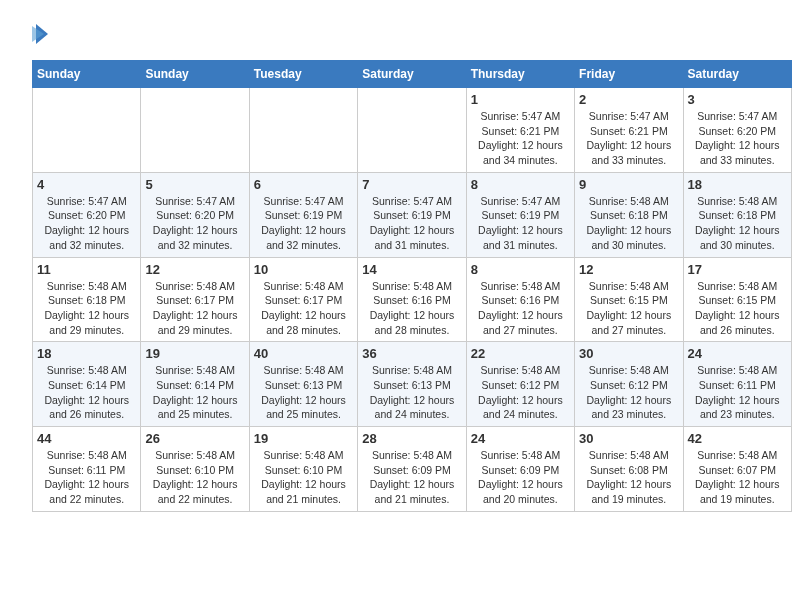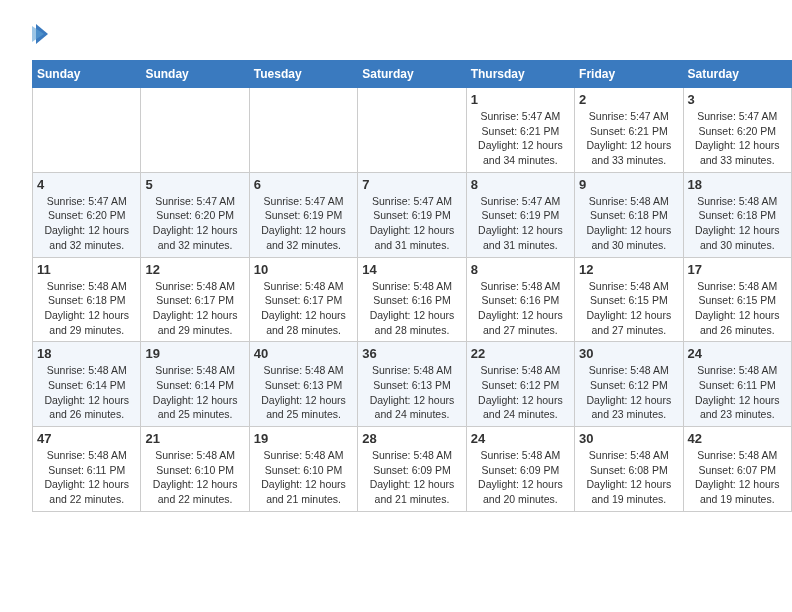--- a/index.html
+++ b/index.html
@@ -222,25 +222,25 @@
           <span class="day-number">30</span>
           <div class="day-info">Sunrise: 5:48 AM<br>Sunset: 6:12 PM<br>Daylight: 12 hours and 23 minutes.</div>
         </td>
         <td>
           <span class="day-number">24</span>
           <div class="day-info">Sunrise: 5:48 AM<br>Sunset: 6:11 PM<br>Daylight: 12 hours and 23 minutes.</div>
         </td>
       </tr>
       <tr>
         <td>
-          <span class="day-number">47</span>
+          <span class="day-number">44</span>
           <div class="day-info">Sunrise: 5:48 AM<br>Sunset: 6:11 PM<br>Daylight: 12 hours and 22 minutes.</div>
         </td>
         <td>
-          <span class="day-number">21</span>
+          <span class="day-number">26</span>
           <div class="day-info">Sunrise: 5:48 AM<br>Sunset: 6:10 PM<br>Daylight: 12 hours and 22 minutes.</div>
         </td>
         <td>
           <span class="day-number">19</span>
           <div class="day-info">Sunrise: 5:48 AM<br>Sunset: 6:10 PM<br>Daylight: 12 hours and 21 minutes.</div>
         </td>
         <td>
           <span class="day-number">28</span>
           <div class="day-info">Sunrise: 5:48 AM<br>Sunset: 6:09 PM<br>Daylight: 12 hours and 21 minutes.</div>
         </td>

